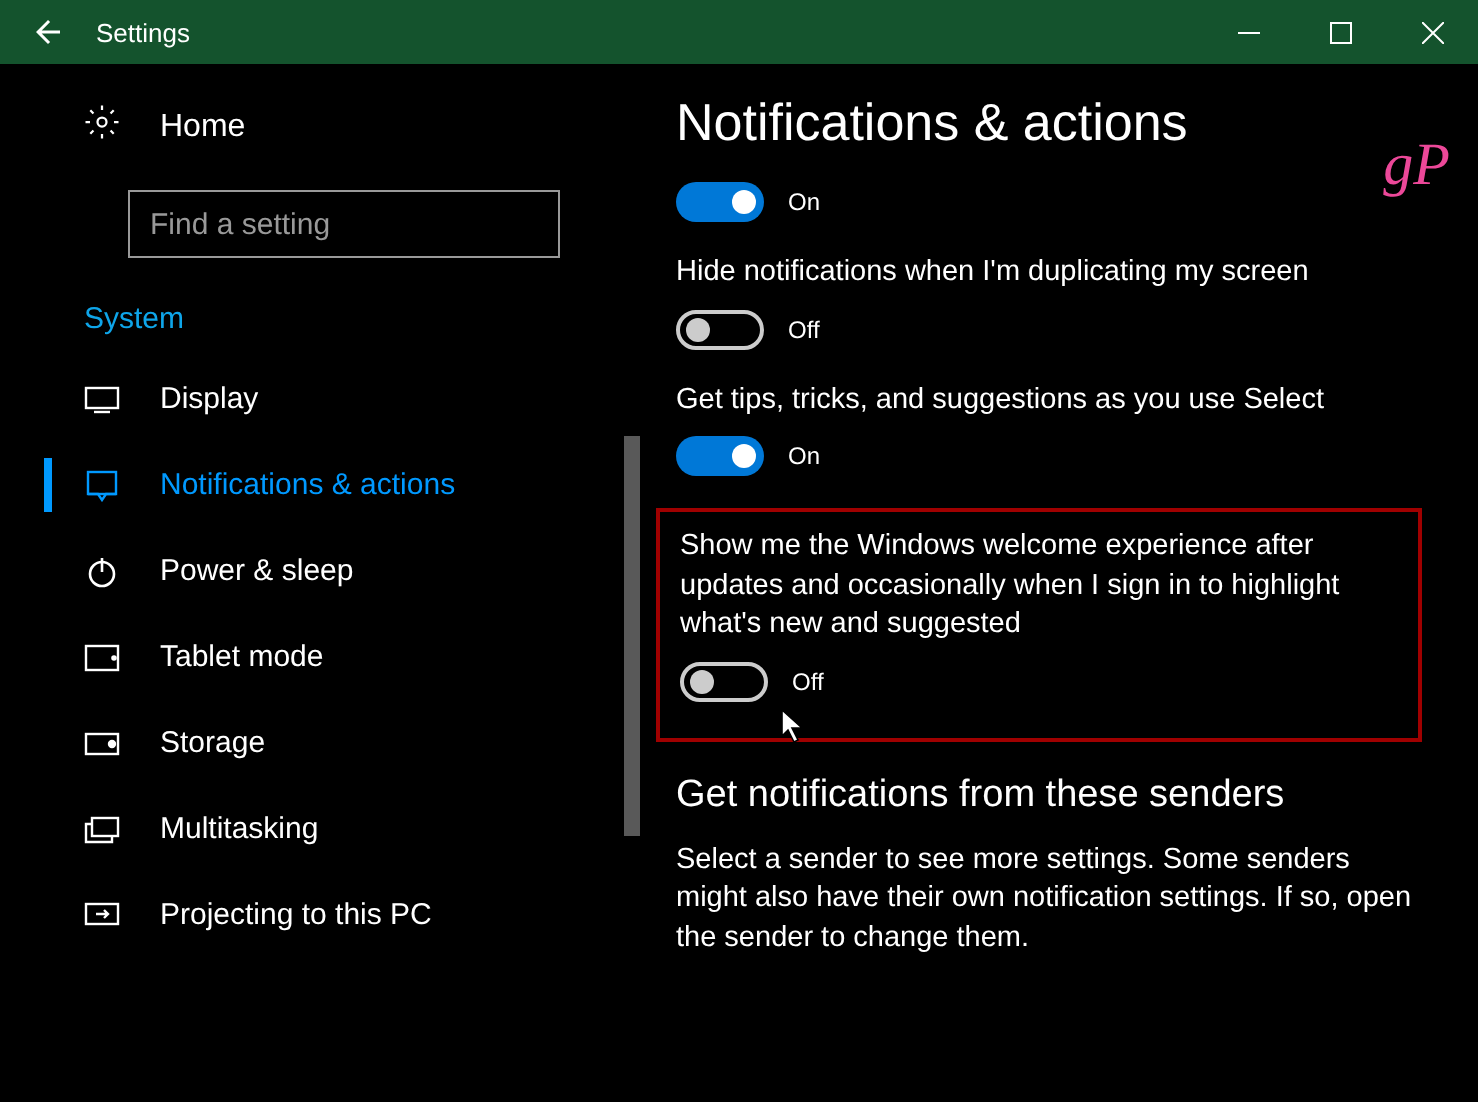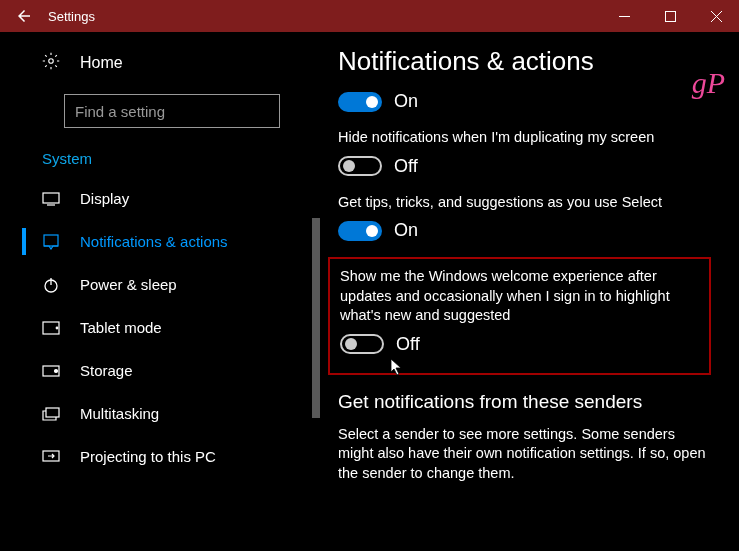--- a/index.html
+++ b/index.html
@@ -1,18 +1,18 @@
 <!DOCTYPE html>
 <html><head>
 <meta charset="utf-8">
 <style>
 * { margin: 0; padding: 0; box-sizing: border-box; font-family: 'Segoe UI', Arial, sans-serif; }
 body { background: #000; width: 739px; height: 551px; overflow: hidden; position: relative; }
 
-.titlebar { height: 32px; background: #7f1d1d; display: flex; align-items: center; color: white; }
+.titlebar { height: 32px; background: #14532d; display: flex; align-items: center; color: white; }
 .back-btn { width: 48px; height: 32px; display: flex; align-items: center; justify-content: center; cursor: pointer; }
 .back-btn svg { width: 18px; height: 18px; fill: white; }
 .title-text { font-size: 13px; flex: 1; }
 .win-controls { display: flex; }
 .win-btn { width: 46px; height: 32px; display: flex; align-items: center; justify-content: center; cursor: pointer; }
 .win-btn svg { fill: white; }
 
 .body-area { display: flex; height: calc(551px - 32px); }
 
 .sidebar { width: 322px; padding: 14px 0 0 0; position: relative; color: white; }
@@ -39,21 +39,21 @@
 h1 { font-size: 26px; font-weight: 400; margin-bottom: 14px; }
 .setting { margin-bottom: 16px; }
 .desc { font-size: 14.5px; line-height: 1.35; margin-bottom: 8px; }
 .toggle-row { display: flex; align-items: center; }
 .toggle { width: 44px; height: 20px; border-radius: 10px; position: relative; margin-right: 12px; cursor: pointer; }
 .toggle.on { background: #0078d7; }
 .toggle.off { background: transparent; border: 2px solid #ccc; }
 .knob { width: 12px; height: 12px; border-radius: 50%; position: absolute; top: 50%; transform: translateY(-50%); }
 .toggle.on .knob { background: white; right: 4px; }
 .toggle.off .knob { background: #ccc; left: 3px; }
-.state { font-size: 18px; }
+.state { font-size: 12px; }
 
 .highlight-box { border: 2px solid #a00000; padding: 8px 10px 18px 10px; margin: 2px 0 16px -10px; position: relative; }
 .cursor { position: absolute; left: 60px; bottom: -3px; }
 
 h2 { font-size: 19px; font-weight: 400; margin: 16px 0 12px 0; }
 .sub-desc { font-size: 14.5px; line-height: 1.35; }
 
 .watermark { position: absolute; top: 34px; right: 14px; font-size: 30px; color: #ec4899; font-style: italic; font-family: Georgia, serif; }
 </style>
 </head>

